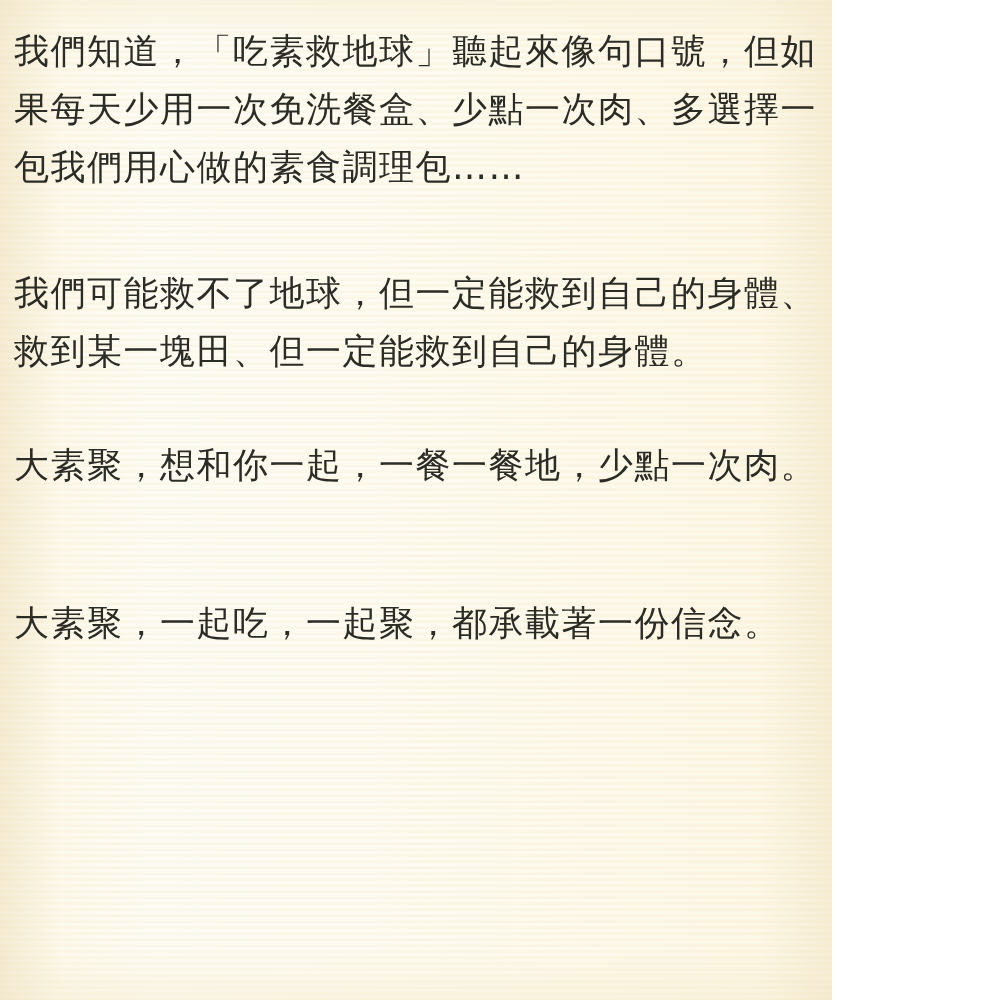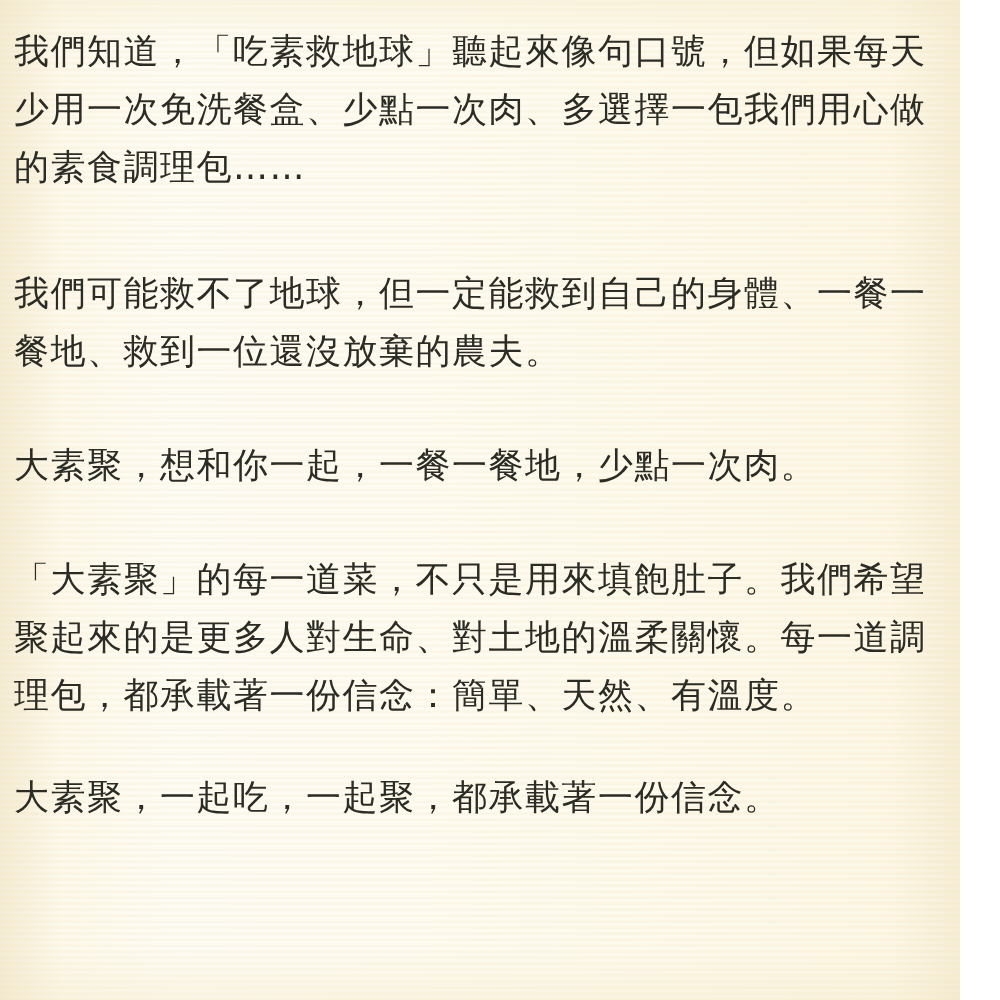--- a/index.html
+++ b/index.html
@@ -8,21 +8,21 @@
   }
   body {
     width: 1000px;
     height: 1000px;
     overflow: hidden;
     font-family: "DejaVu Sans", sans-serif;
   }
 
   #page {
     position: relative;
-    width: 960px;
+    width: 832px;
     height: 1000px;
     box-sizing: border-box;
     background-color: #fdf8e8;
     
     background-image:
       repeating-linear-gradient(
         to bottom,
         rgba(255,255,255,0.55) 0px,
         rgba(255,255,255,0.15) 2px,
         rgba(246,238,214,0.35) 4px,
@@ -74,28 +74,27 @@
 </head>
 <body>
 
 <div id="page">
   <div id="content">
 
     <p class="para">我們知道，「吃素救地球」聽起來像句口號，但如果每天少用一次免洗餐盒、少點一次肉、多選擇一包我們用心做的素食調理包……</p>
 
     <div class="gap-lg"></div>
 
-    <p class="para">我們可能救不了地球，但一定能救到自己的身體、一餐一餐地、救到一位還沒放棄的農夫。</p>
+    <p class="para">我們可能救不了地球，但一定能救到自己的身體、救到某一塊田、但一定能救到自己的身體。</p>
 
     <div class="gap-md"></div>
 
     <p class="para">大素聚，想和你一起，一餐一餐地，少點一次肉。</p>
 
     <div class="gap-md"></div>
 
-    <p class="para">「大素聚」的每一道菜，不只是用來填飽肚子。我們希望聚起來的是更多人對生命、對土地的溫柔關懷。每一道調理包，都承載著一份信念：簡單、天然、有溫度。</p>
 
     <div class="gap-sm"></div>
 
     <p class="para">大素聚，一起吃，一起聚，都承載著一份信念。</p>
 
   </div>
 </div>
 
 </body></html>

